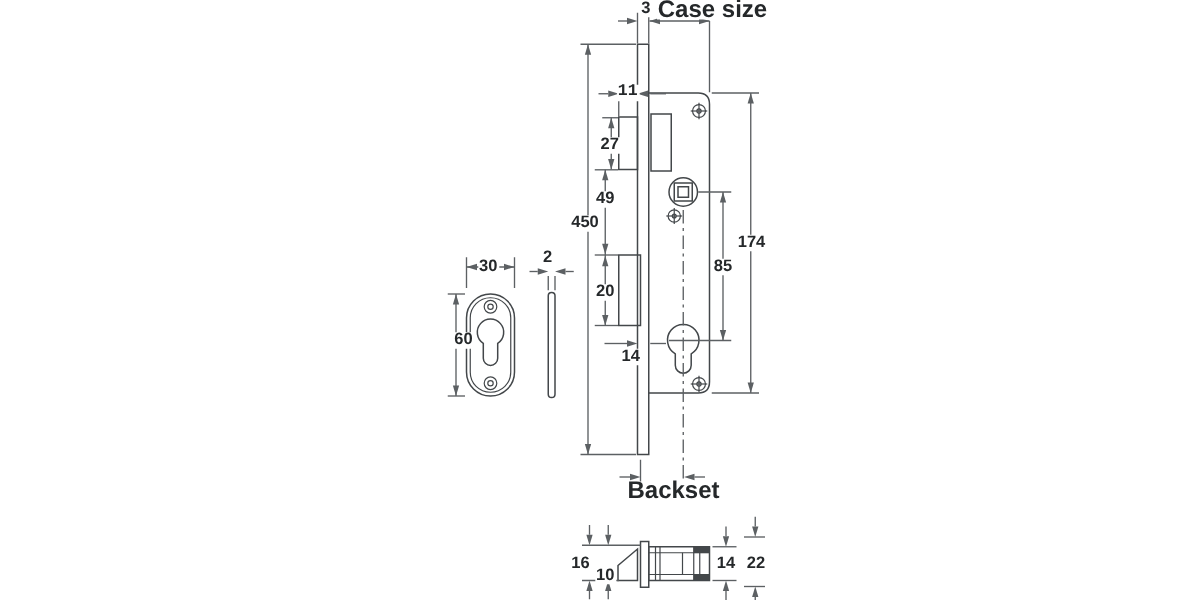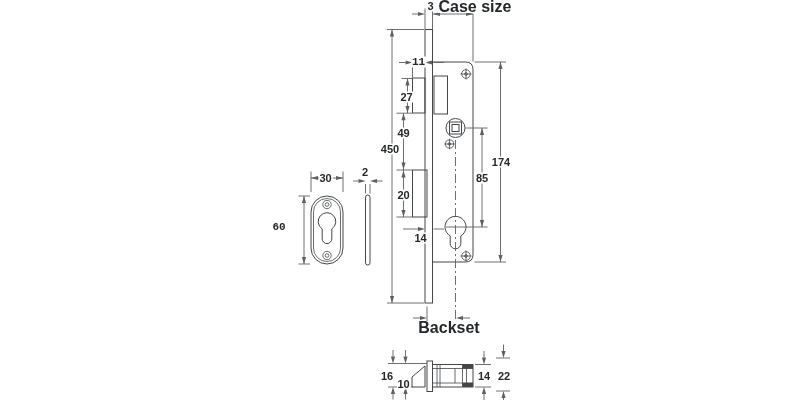--- a/index.html
+++ b/index.html
@@ -208,21 +208,21 @@
 <span class="dim" style="left:406.5px;top:96.5px;">27</span>
 <span class="dim" style="left:403.5px;top:133px;">49</span>
 <span class="dim" style="left:390px;top:148.5px;">450</span>
 <span class="dim" style="left:403.5px;top:195px;">20</span>
 <span class="dim" style="left:420.5px;top:237.5px;">14</span>
 <span class="dim" style="left:501px;top:141.5px;margin-top:20px;">174</span>
 <span class="dim" style="left:482px;top:177.5px;">85</span>
 <span class="dim word" style="left:449px;top:328px;">Backset</span>
 
 <span class="dim" style="left:325.5px;top:177.5px;">30</span>
-<span class="dim" style="left:279px;top:227px;font-family:Liberation Mono, monospace;">60</span>
+<span class="dim" style="left:309px;top:227px;">60</span>
 <span class="dim" style="left:365px;top:172px;">2</span>
 
 <span class="dim" style="left:387px;top:376px;">16</span>
 <span class="dim" style="left:403.5px;top:384px;">10</span>
 <span class="dim" style="left:484px;top:375.5px;">14</span>
 <span class="dim" style="left:504px;top:375.5px;">22</span>
 
 </div>
 
 </body></html>

